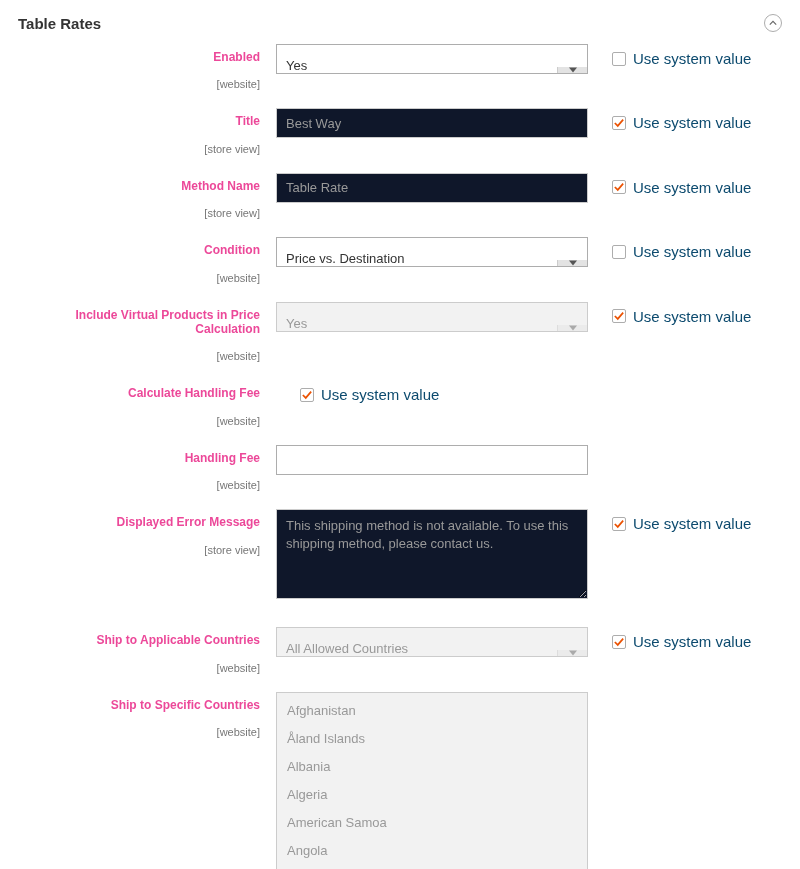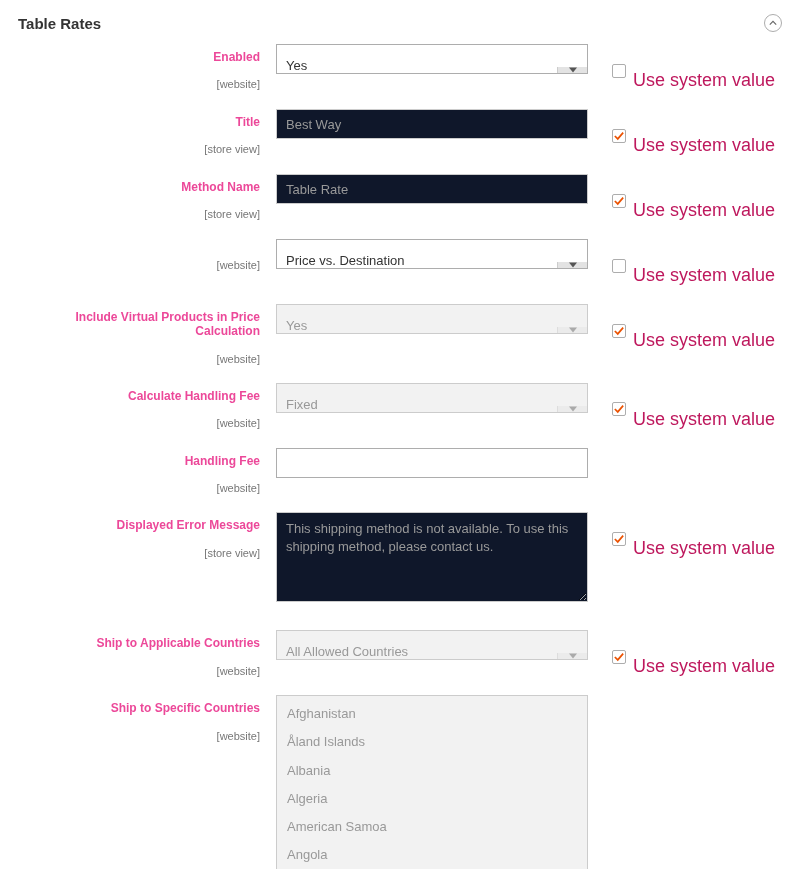--- a/index.html
+++ b/index.html
@@ -184,24 +184,23 @@
     background: #fff;
     cursor: pointer;
     flex-shrink: 0;
   }
   .chk.checked {
     color: #eb5202;
   }
   .chk svg { width: 10px; height: 10px; display: none; }
   .chk.checked svg { display: block; }
   .chk-label {
-    font-size: 18px;
-    color: #be185d;
+    font-size: 15px;
+    color: #0c4a6e;
     cursor: pointer;
-    margin-top: 20px;
   }
 </style>
 </head>
 <body>
 
 <div class="wrap">
   <div class="header">
     <div class="section-title">Table Rates</div>
     <div class="collapse-btn">
       <svg viewBox="0 0 10 10">
@@ -262,20 +261,21 @@
           <svg viewBox="0 0 12 12">
             <path d="M1 6 L4.5 9.5 L11 2" stroke="#eb5202" stroke-width="2" fill="none"></path>
           </svg>
         </span>
       <span class="chk-label">Use system value</span>
     </div>
   </div>
 
   <div class="row">
     <div class="label-col">
+      <div class="label-main">Condition</div>
       <div class="label-scope">[website]</div>
     </div>
     <div class="control-col">
       <div class="select-shell">
         <div class="sel-text">Price vs. Destination</div>
         <div class="sel-arrow">
             <svg viewBox="0 0 10 6">
               <path d="M0 0 L5 6 L10 0 Z"></path>
             </svg>
           </div>
@@ -309,30 +309,20 @@
           </svg>
         </span>
       <span class="chk-label">Use system value</span>
     </div>
   </div>
 
   <div class="row">
     <div class="label-col">
       <div class="label-main">Calculate Handling Fee</div>
       <div class="label-scope">[website]</div>
-    </div>
-    <div class="control-col">
-      <div class="select-shell disabled">
-        <div class="sel-text">Fixed</div>
-        <div class="sel-arrow">
-            <svg viewBox="0 0 10 6">
-              <path d="M0 0 L5 6 L10 0 Z"></path>
-            </svg>
-          </div>
-      </div>
     </div>
     <div class="sys-col">
       <span class="chk checked">
           <svg viewBox="0 0 12 12">
             <path d="M1 6 L4.5 9.5 L11 2" stroke="#eb5202" stroke-width="2" fill="none"></path>
           </svg>
         </span>
       <span class="chk-label">Use system value</span>
     </div>
   </div>

